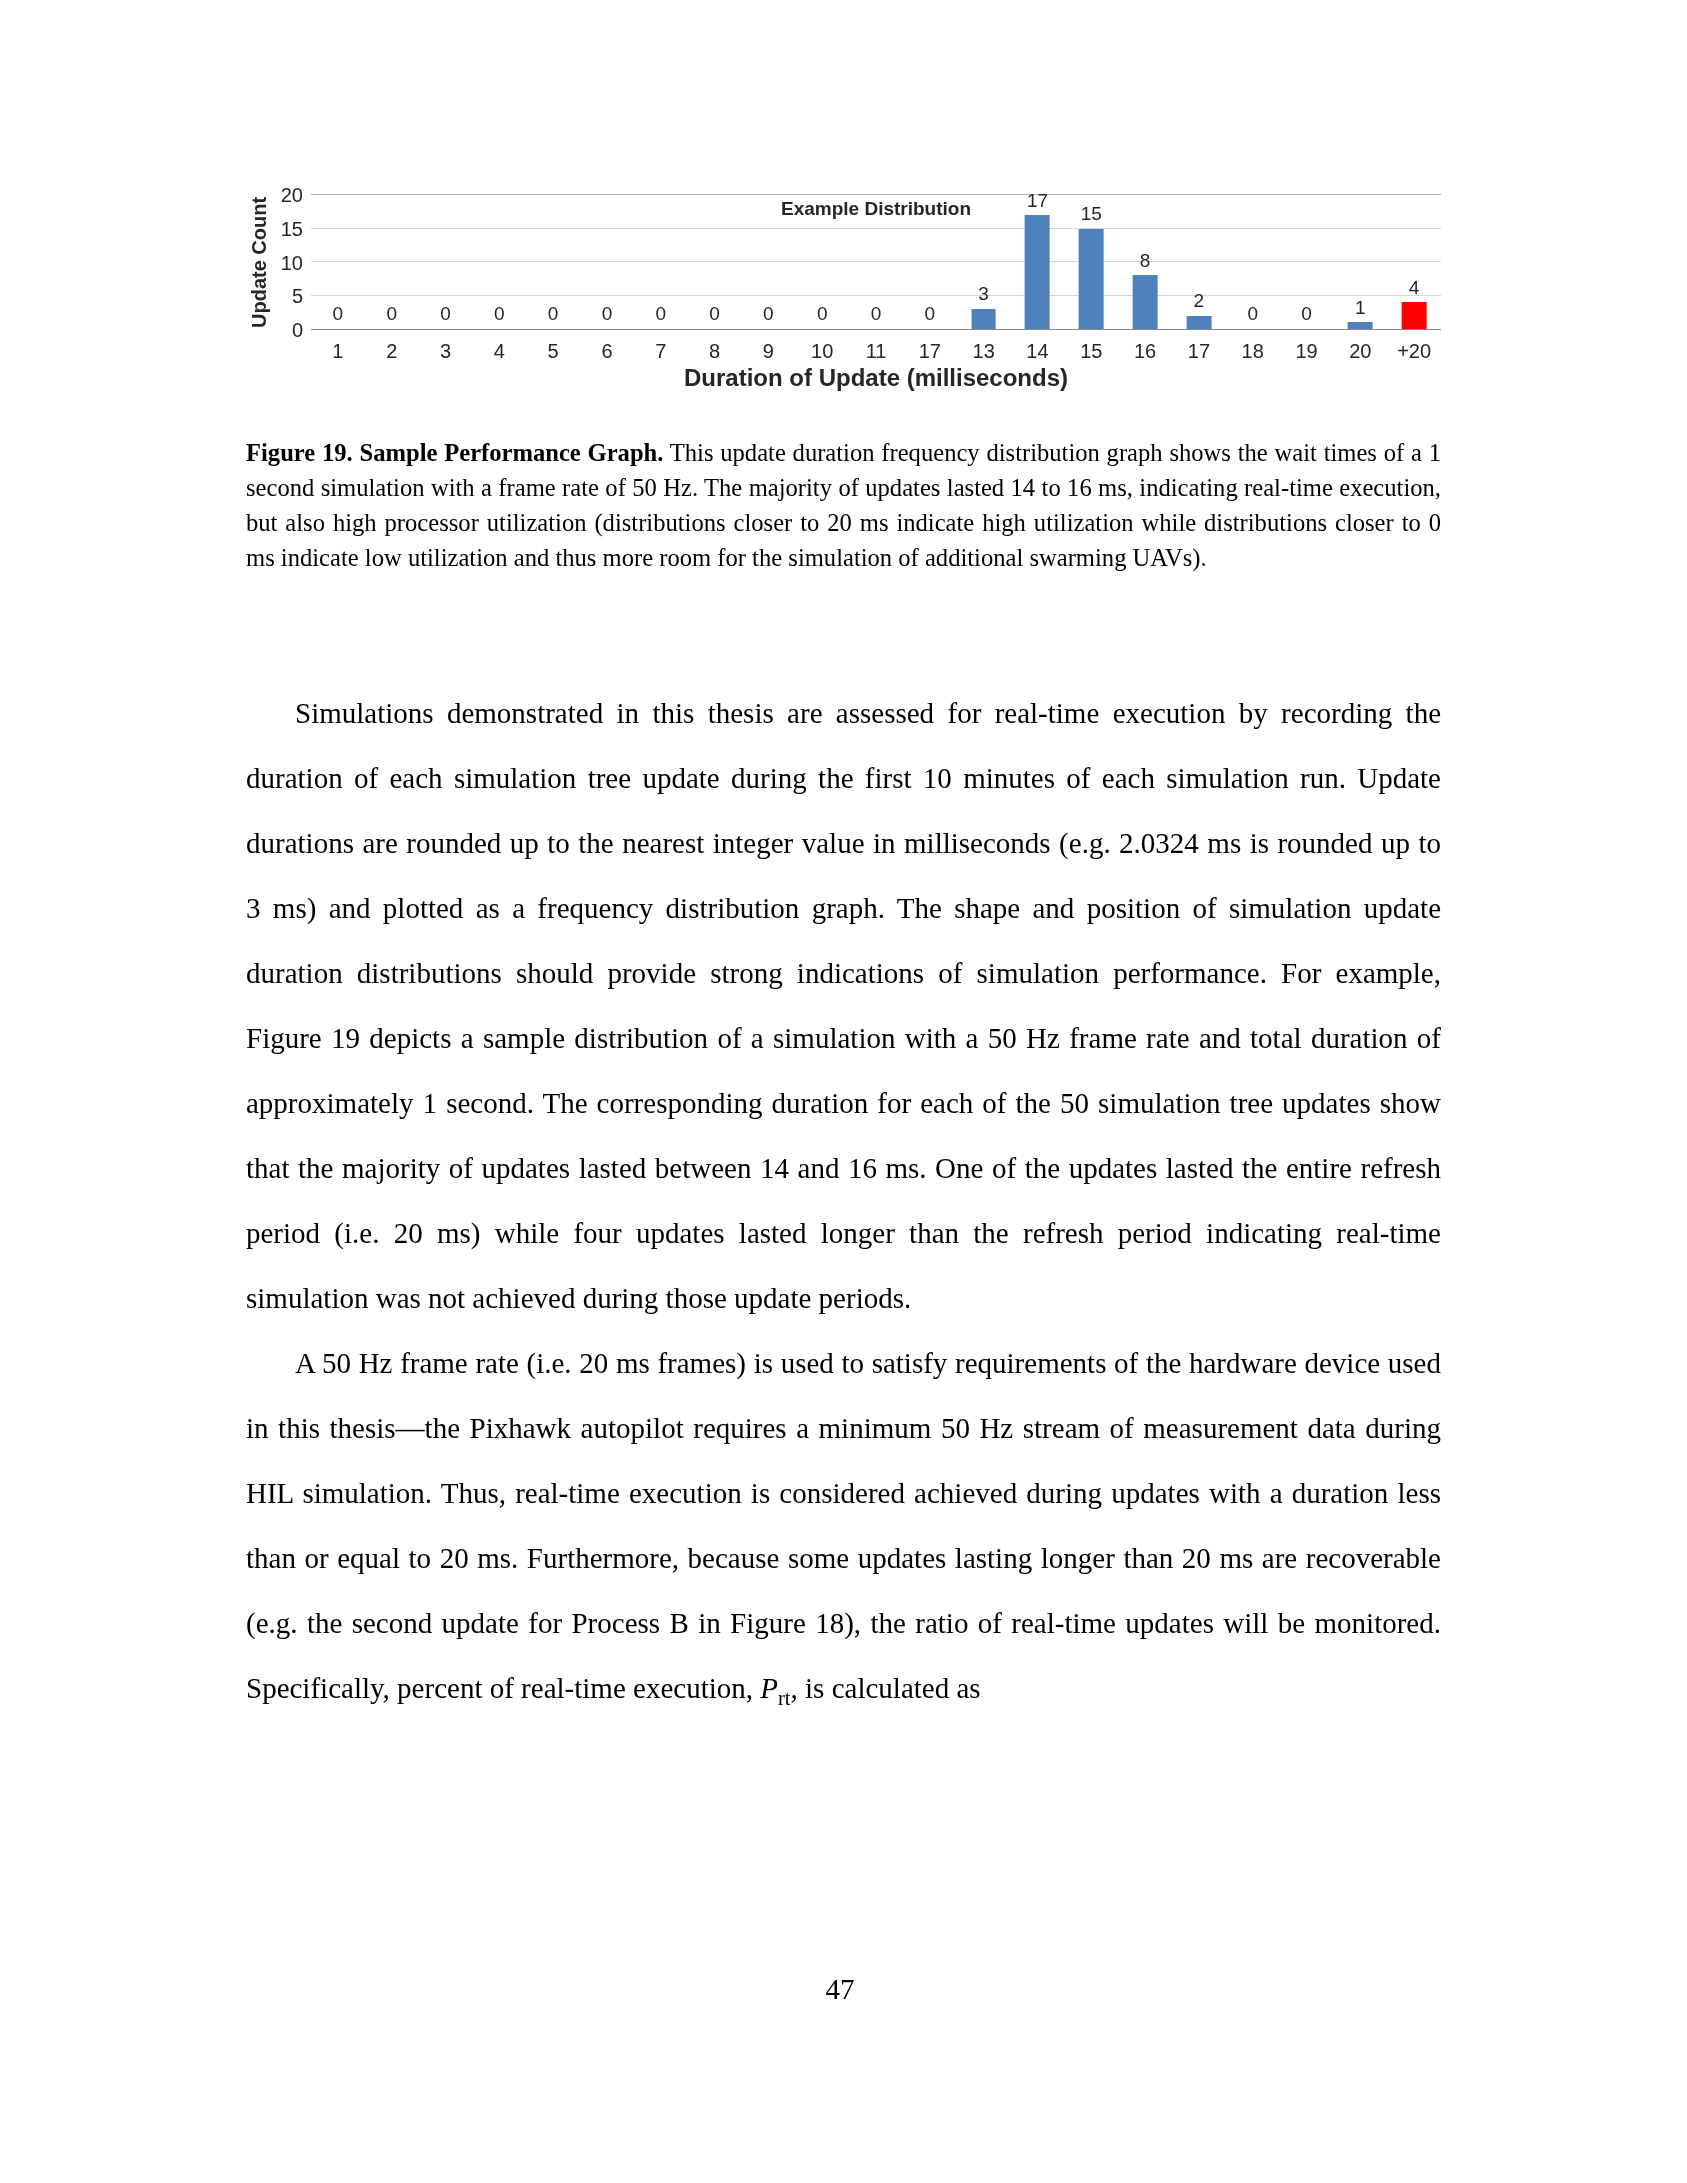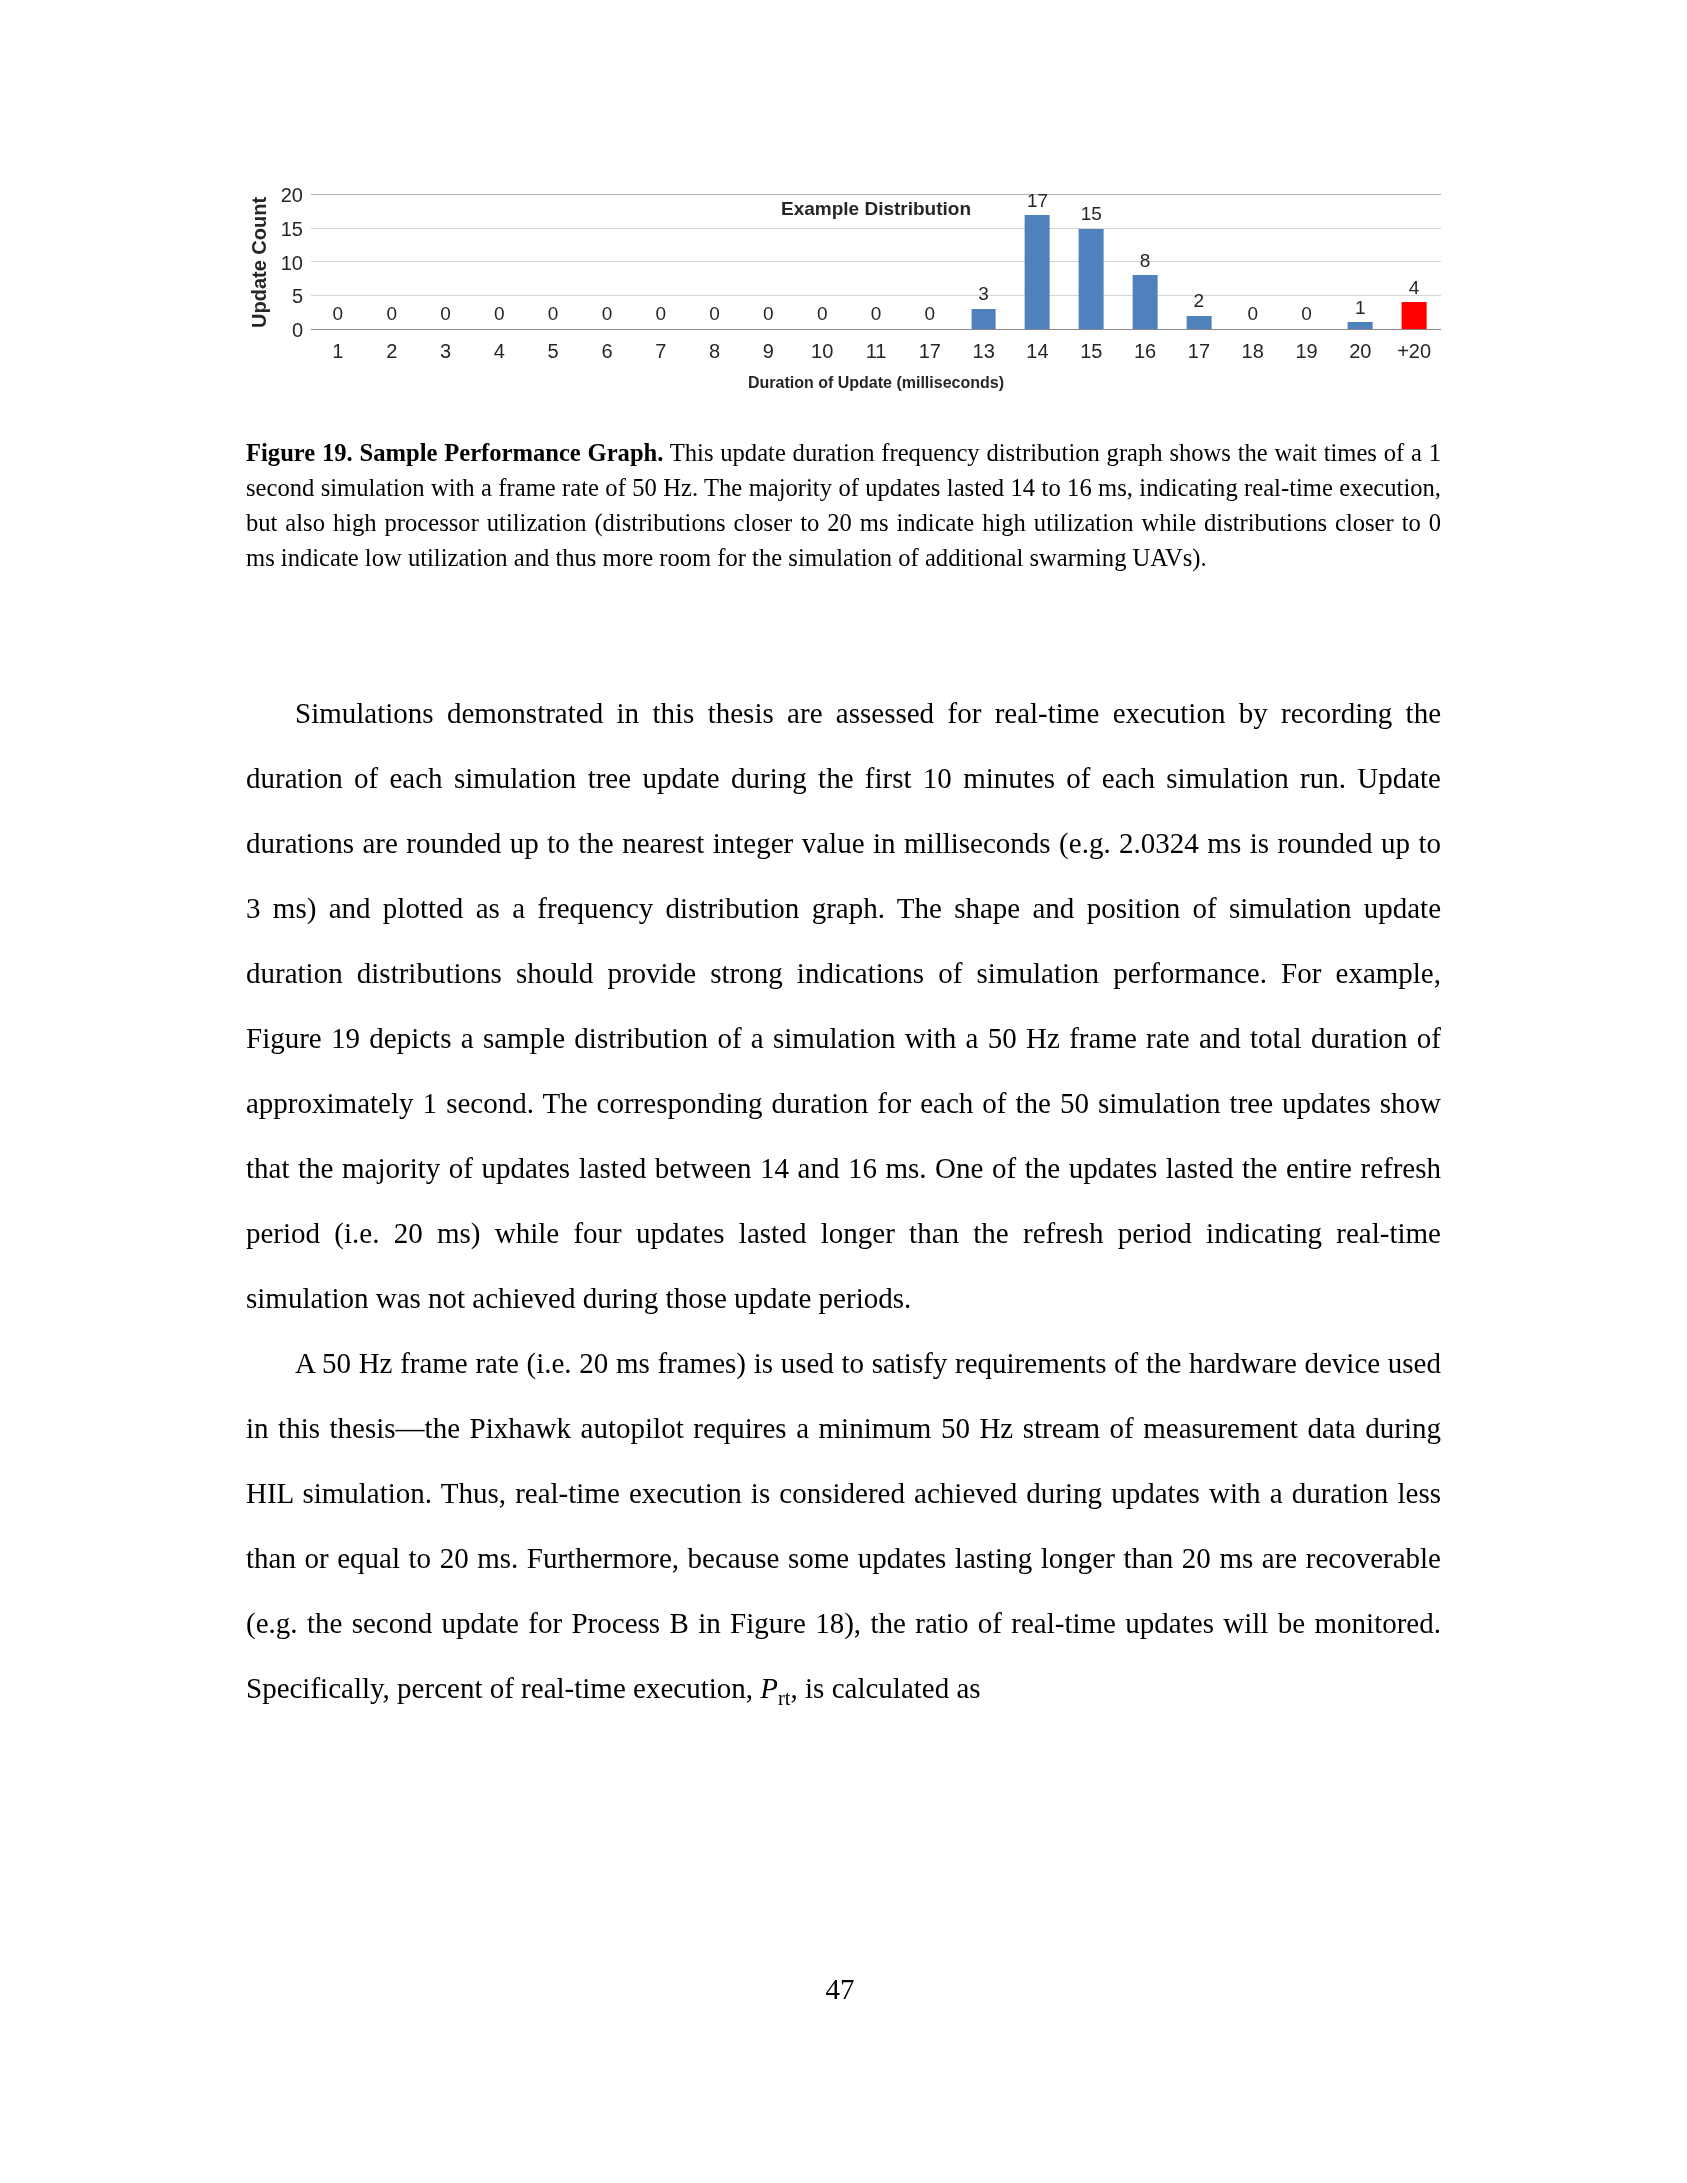--- a/index.html
+++ b/index.html
@@ -36,21 +36,21 @@
   .cols-layer { position: absolute; top: 0; left: 0; right: 0; bottom: 0; display: flex; }
   .col { flex: 1; position: relative; }
   .bar { position: absolute; bottom: 0; left: 50%; transform: translateX(-50%); width: 46%; }
   .bar-label { position: absolute; left: -16px; right: -16px; text-align: center; font-size: 19px; line-height: 1; }
   .chart-title {
     position: absolute; top: 3.2px; left: 0; right: 0;
     text-align: center; font-weight: bold; font-size: 19px;
   }
   .x-ticks { display: flex; margin-top: 9.5px; font-size: 20px; }
   .xtick { flex: 1; text-align: center; }
-  .x-axis-label { text-align: center; font-weight: bold; font-size: 16px; margin-top: 11px; }
+  .x-axis-label { text-align: center; font-weight: bold; font-size: 24px; margin-top: 1px; }
 
   
   .caption {
     margin: 43px 0 0 0;
     font-size: 24.6px; line-height: 35px;
     text-align: justify;
   }
   .caption .bold { font-weight: bold; margin-top: 19px; }
 
   

